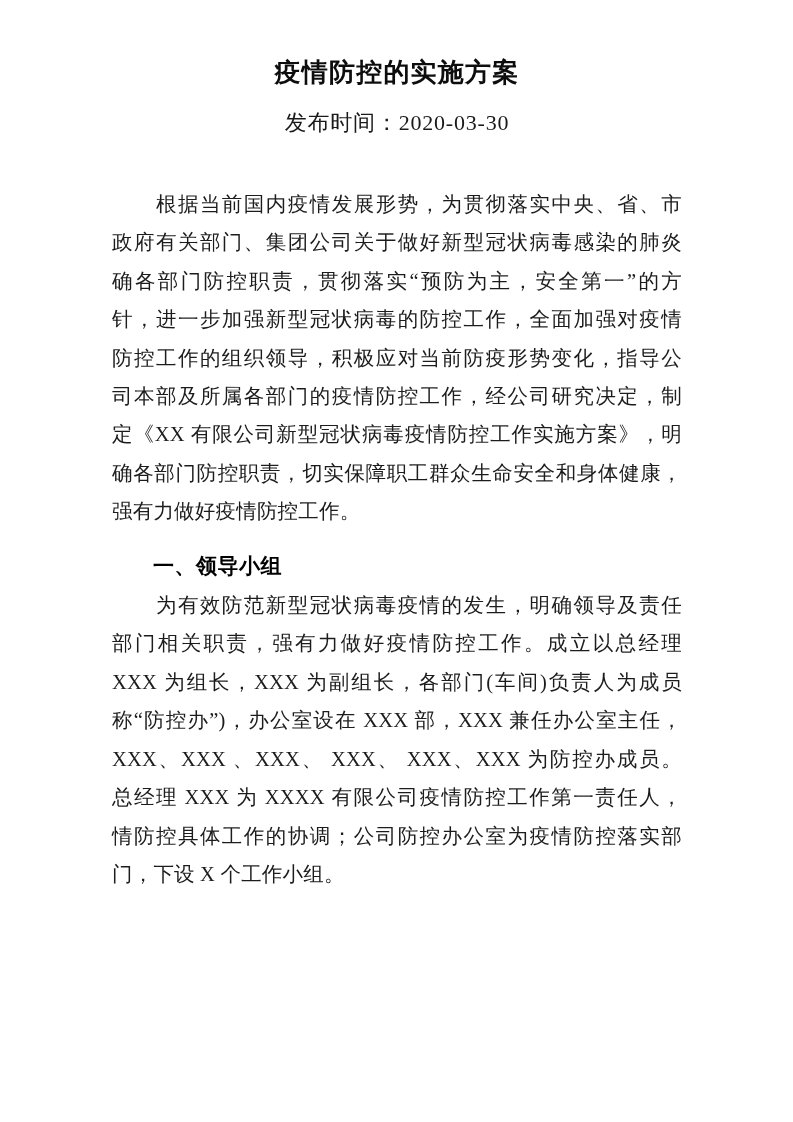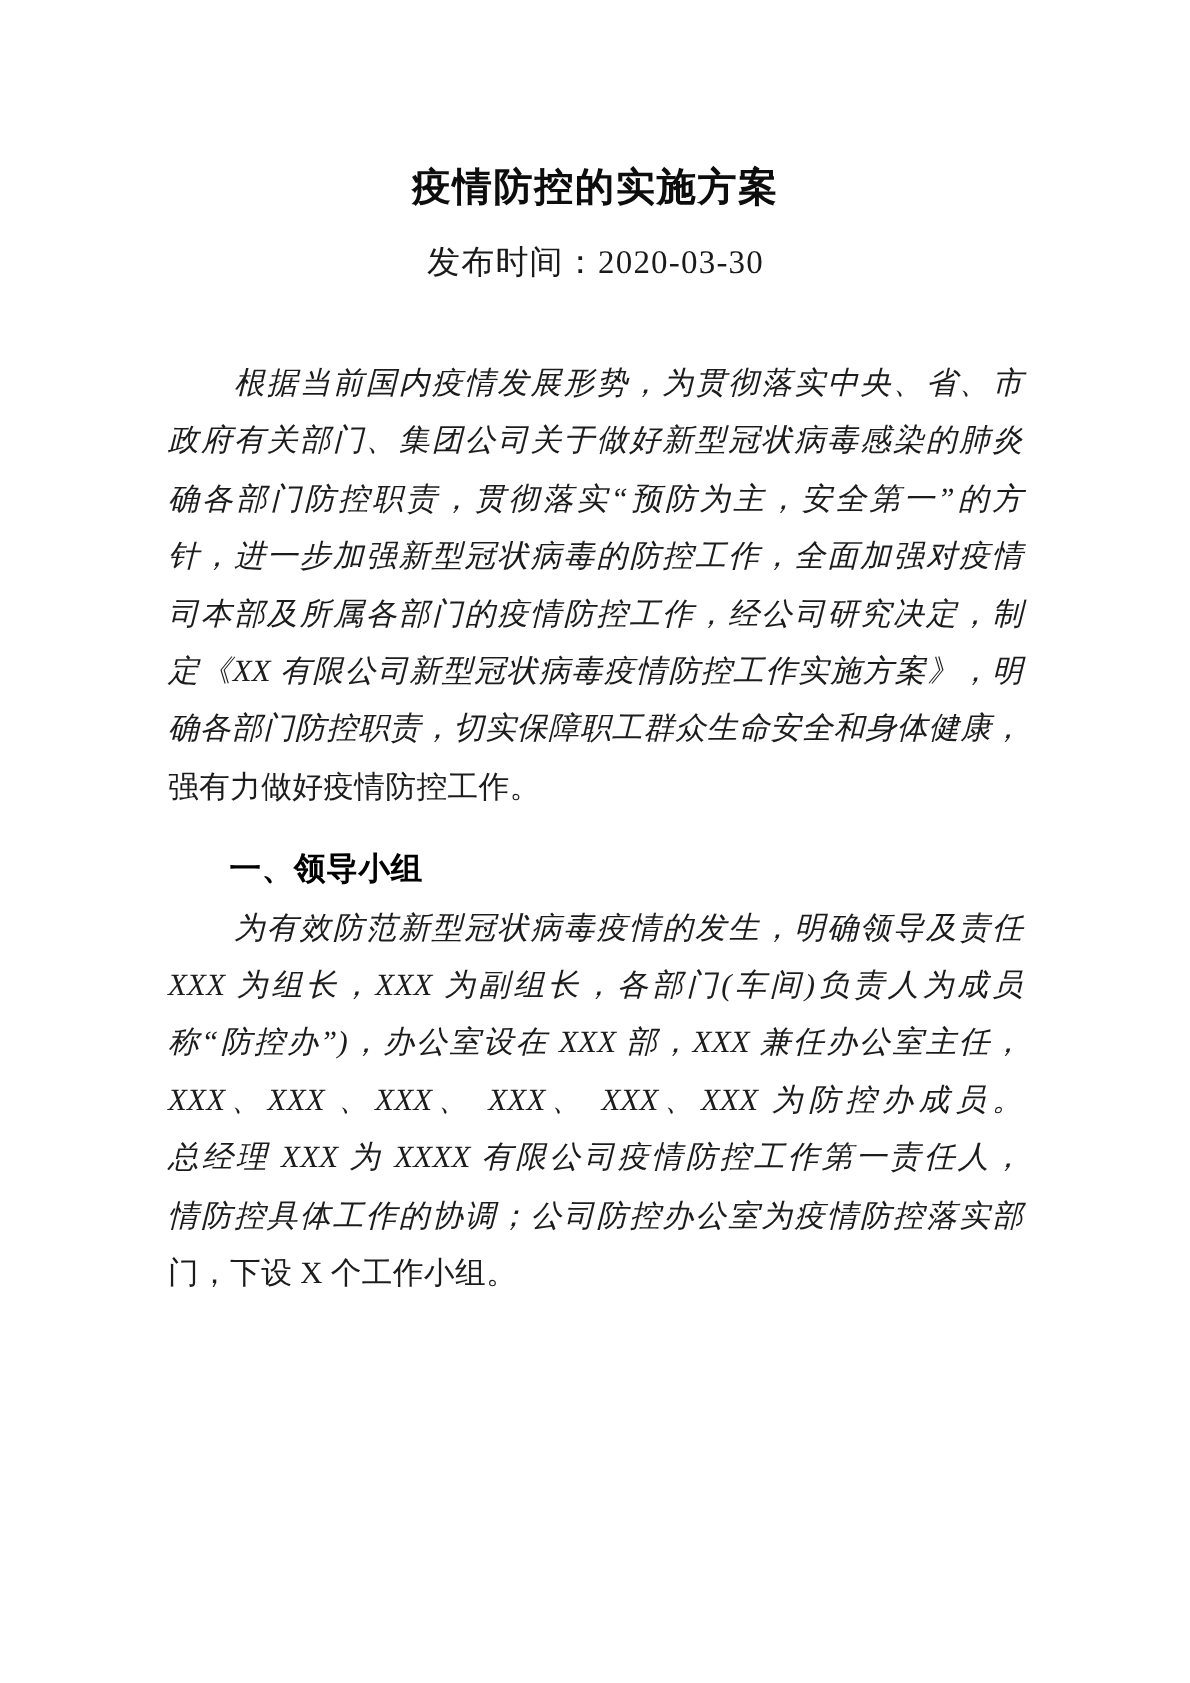--- a/index.html
+++ b/index.html
@@ -28,21 +28,21 @@
     width: 570px;
   }
 
   
   .doc-title {
     text-align: center;
     font-weight: bold;
     font-size: 26px;
     line-height: 34px;
     letter-spacing: 1.2px;
-    margin-top: 108px;
+    margin-top: 56px;
     color: #0d0d0d;
   }
   .doc-subtitle {
     text-align: center;
     font-size: 22px;
     line-height: 28px;
     letter-spacing: 0.8px;
     margin-top: 19px;
     color: #1a1a1a;
   }
@@ -61,21 +61,20 @@
   }
   .line {
     display: block;
     white-space: pre;
   }
   
   .line.justify {
     text-align: justify;
     text-align-last: justify;
     white-space: pre-wrap;
-    font-style: italic;
   }
 
   .section-heading {
     font-family: "DejaVu Sans", "Liberation Sans", sans-serif;
     font-weight: bold;
     font-size: 21px;
     line-height: 38.4px;
     letter-spacing: 0.5px;
     text-indent: 41px;
     color: #000000;
@@ -93,30 +92,32 @@
 
     <div class="doc-title">疫情防控的实施方案</div>
 
     <div class="doc-subtitle">发布时间：2020-03-30</div>
 
     <div class="para first">
       <span class="line justify">　　根据当前国内疫情发展形势，为贯彻落实中央、省、市</span>
       <span class="line justify">政府有关部门、集团公司关于做好新型冠状病毒感染的肺炎</span>
       <span class="line justify">确各部门防控职责，贯彻落实“预防为主，安全第一”的方</span>
       <span class="line justify">针，进一步加强新型冠状病毒的防控工作，全面加强对疫情</span>
+      <span class="line justify">防控工作的组织领导，积极应对当前防疫形势变化，指导公</span>
       <span class="line justify">司本部及所属各部门的疫情防控工作，经公司研究决定，制</span>
       <span class="line justify">定《XX 有限公司新型冠状病毒疫情防控工作实施方案》，明</span>
       <span class="line justify">确各部门防控职责，切实保障职工群众生命安全和身体健康，</span>
       <span class="line">强有力做好疫情防控工作。</span>
     </div>
 
     <div class="section-heading">一、领导小组</div>
 
     <div class="para second">
       <span class="line justify">　　为有效防范新型冠状病毒疫情的发生，明确领导及责任</span>
+      <span class="line justify">部门相关职责，强有力做好疫情防控工作。成立以总经理</span>
       <span class="line justify">XXX 为组长，XXX 为副组长，各部门(车间)负责人为成员</span>
       <span class="line justify">称“防控办”)，办公室设在 XXX 部，XXX 兼任办公室主任，</span>
       <span class="line justify">XXX、XXX 、XXX、 XXX、 XXX、XXX 为防控办成员。</span>
       <span class="line justify">总经理 XXX 为 XXXX 有限公司疫情防控工作第一责任人，</span>
       <span class="line justify">情防控具体工作的协调；公司防控办公室为疫情防控落实部</span>
       <span class="line">门，下设 X 个工作小组。</span>
     </div>
 
   </div>
 </div>

